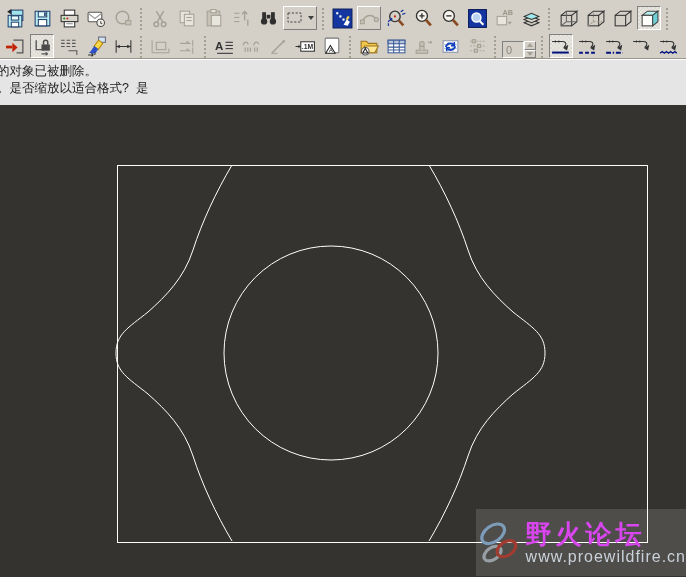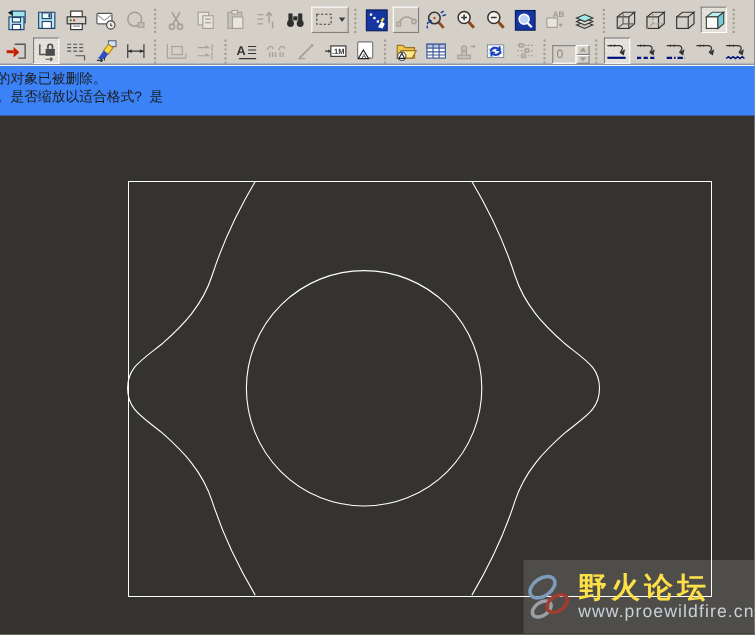--- a/index.html
+++ b/index.html
@@ -35,40 +35,40 @@
   }
   .spin-btns{display:flex;flex-direction:column;width:12px;height:17px;}
   .spin-up,.spin-dn{
     flex:1;display:flex;align-items:center;justify-content:center;
     background:#d4d0c8;border:1px solid;border-color:#ffffff #808080 #808080 #ffffff;
   }
   .tri-up{width:0;height:0;border-left:3px solid transparent;border-right:3px solid transparent;border-bottom:4px solid #a39f92;}
   .tri-dn{width:0;height:0;border-left:3px solid transparent;border-right:3px solid transparent;border-top:4px solid #a39f92;}
   
   .msg{
-    height:47px;background:#3b82f6;border-top:1px solid #9a968a;
+    height:47px;background:#e5e5e5;border-top:1px solid #9a968a;
     box-shadow:inset 0 1px 0 #ffffff;
     font-size:12.5px;color:#1c1c1c;line-height:17px;padding-top:4px;
   }
   .msg .line{margin-left:-3px;white-space:pre;}
   
   .canvas{
     position:absolute;left:0;top:105px;width:686px;height:472px;
     background:#34332f;
   }
   .canvas svg.draw{position:absolute;left:0;top:0;}
   
   .wm{
     position:absolute;right:0;top:404px;width:210px;height:67px;
     background:rgba(255,255,255,0.13);
     display:flex;align-items:center;
   }
   .wm-text{display:flex;flex-direction:column;margin-left:2px;}
   .wm-brand{
-    font-size:26px;font-weight:bold;color:#fde047;letter-spacing:4px;
+    font-size:26px;font-weight:bold;color:#d946ef;letter-spacing:4px;
     line-height:28px;white-space:nowrap;
   }
   .wm-url{font-size:16px;color:#c9d1da;letter-spacing:1px;margin-top:0px;white-space:nowrap;}
 </style>
 </head>
 <body>
 
 <div class="toolbars">
 
   <div class="tb">

